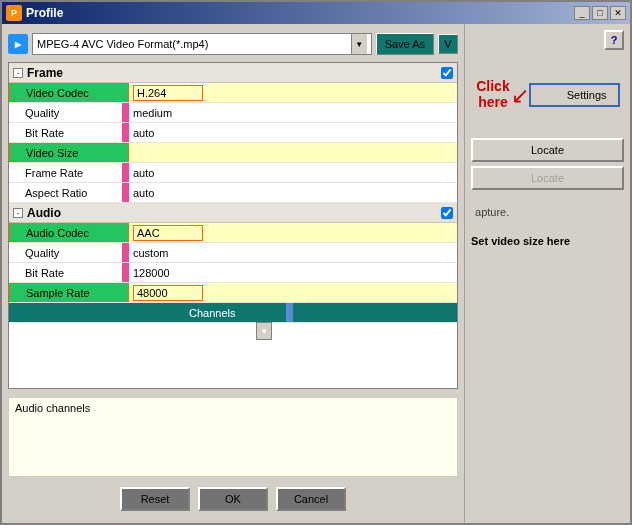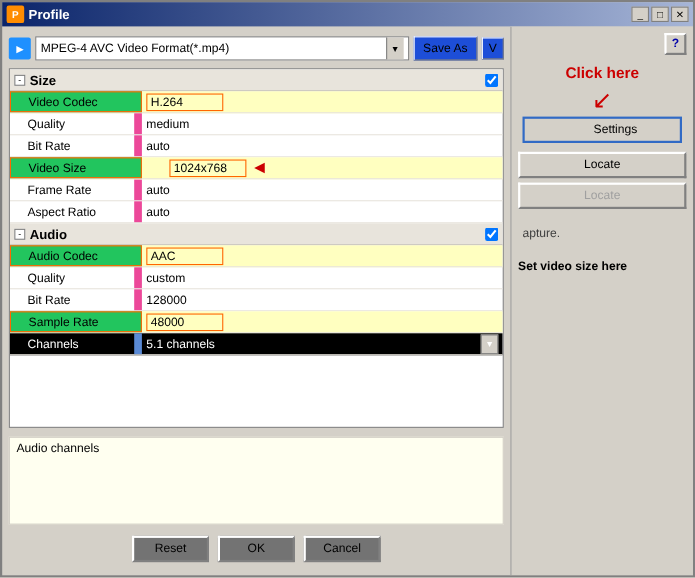--- a/index.html
+++ b/index.html
@@ -131,21 +131,21 @@
       background: #d4d0c8;
       border-left: 1px solid #808080;
       display: flex;
       align-items: center;
       justify-content: center;
       font-size: 8px;
     }
 
     .btn {
       height: 22px;
-      background: #1d4ed8;
+      background: #0f766e;
       border: 1px solid #808080;
       border-top-color: #fff;
       border-left-color: #fff;
       padding: 0 8px;
       cursor: pointer;
       font-size: 11px;
       white-space: nowrap;
     }
 
     .btn-small {
@@ -232,22 +232,23 @@
 
     .prop-value-input {
       background: #ffffc0;
       border: 1px solid #ff6600;
       padding: 1px 3px;
       font-size: 11px;
       width: 70px;
     }
 
     .prop-row.selected {
-      background: #000000;
+      background: #0f766e;
       color: white;
+      flex-direction: column;
     }
 
     .prop-row.selected .prop-name {
       color: white;
     }
 
     .prop-row.selected .prop-value {
       color: white;
     }
 
@@ -317,21 +318,21 @@
       align-self: flex-end;
       display: flex;
       align-items: center;
       justify-content: center;
       font-weight: bold;
       color: #0000aa;
     }
 
     .click-here-area {
       display: flex;
-      flex-direction: column;
+      flex-direction: row;
       align-items: center;
       padding: 4px;
       position: relative;
       height: 80px;
     }
 
     .click-here-text {
       color: #cc0000;
       font-size: 14px;
       font-weight: bold;
@@ -397,47 +398,43 @@
           <div class="dropdown-combo-btn">▼</div>
         </div>
         <button class="btn">Save As</button>
         <button class="btn btn-small">V</button>
       </div>
 
       <div class="properties-panel">
 
         <div class="section-header">
           <div class="expand-icon">-</div>
-          <span class="section-label">Size</span>
+          <span class="section-label">Frame</span>
           <input type="checkbox" class="section-checkbox" checked="" style="">
         </div>
 
         <div class="prop-row highlighted">
           <div class="prop-name bordered">Video Codec</div>
           <div class="prop-value">
             <input class="prop-value-input" value="H.264" style="">
           </div>
         </div>
 
         <div class="prop-row">
           <div class="prop-name">Quality</div>
           <div class="prop-value">medium</div>
         </div>
 
         <div class="prop-row">
           <div class="prop-name">Bit Rate</div>
           <div class="prop-value">auto</div>
         </div>
 
-        <div class="prop-row highlighted" style="position:relative;gap:21px;">
+        <div class="prop-row highlighted" style="position:relative;">
           <div class="prop-name bordered">Video Size</div>
-          <div class="prop-value">
-            <input class="prop-value-input" value="1024x768" style="">
-            <span style="color:#cc0000; font-size:16px; margin-left:4px;">◄</span>
-          </div>
         </div>
 
         <div class="prop-row">
           <div class="prop-name">Frame Rate</div>
           <div class="prop-value">auto</div>
         </div>
 
         <div class="prop-row">
           <div class="prop-name">Aspect Ratio</div>
           <div class="prop-value">auto</div>

